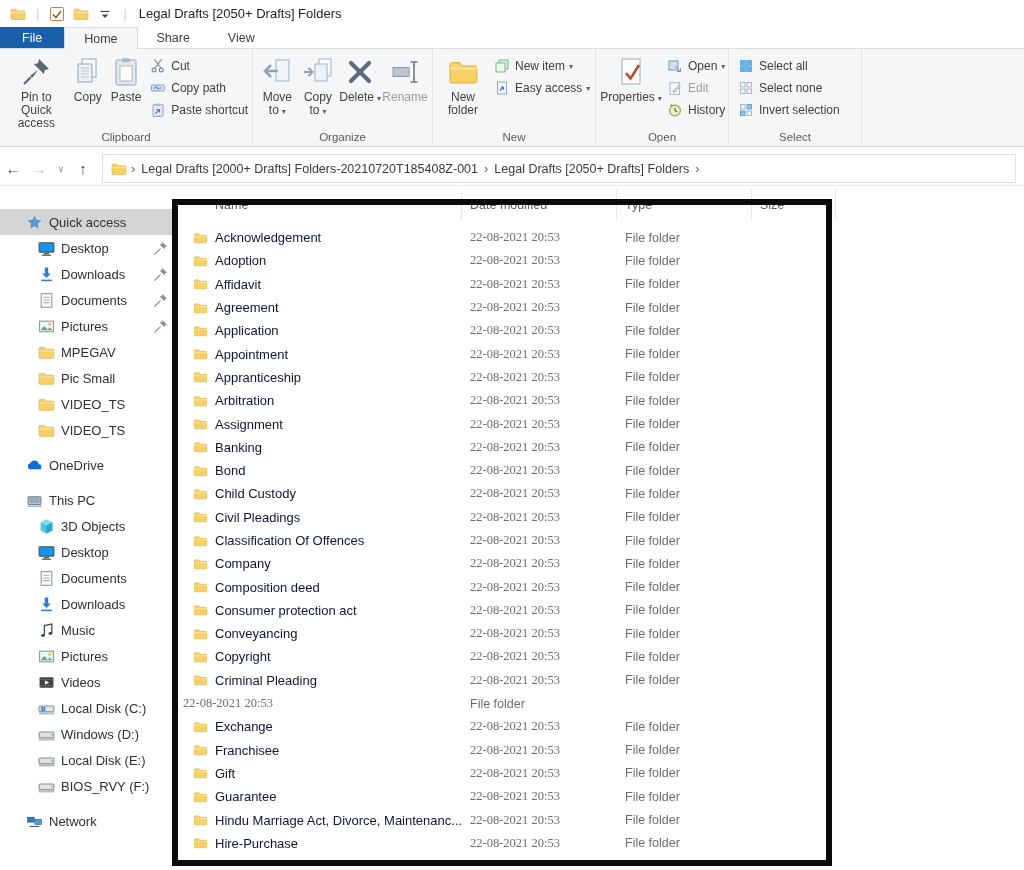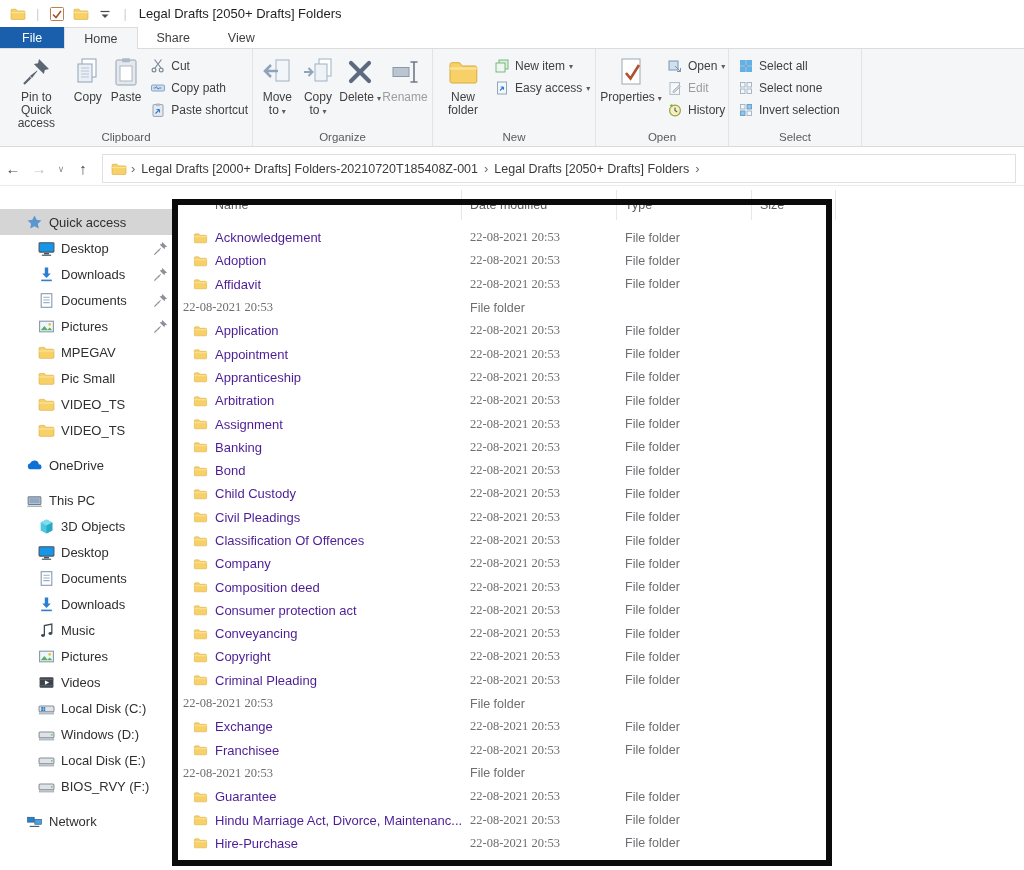--- a/index.html
+++ b/index.html
@@ -69,21 +69,21 @@
 
   
   .filelist{position:absolute;left:175px;top:190px;right:0;bottom:0;overflow:hidden;}
   .fl-header{display:grid;grid-template-columns:287px 155px 135px 84px;height:30px;}
   .fl-header .col{display:flex;align-items:center;font-size:12.5px;color:#5c5c60;
                   border-right:1px solid #e6e7e9;box-sizing:border-box;cursor:default;}
   .col-name{padding-left:40px;}
   .col-date,.col-type,.col-size{padding-left:8px;}
   .fl-rows{margin-top:6px;}
   .fl-row{display:grid;grid-template-columns:287px 155px 135px 84px;height:23.3px;align-items:center;}
-  .cell-name{display:flex;align-items:center;padding-left:18px;font-size:13px;color:#4c1d95;
+  .cell-name{display:flex;align-items:center;padding-left:18px;font-size:13px;color:#0f172a;
              white-space:nowrap;overflow:hidden;}
   .cell-name .ic{width:15px;height:14px;margin-right:7px;}
   .cell-date,.cell-type{font-size:12.5px;color:#6e6e72;white-space:nowrap;}
   .cell-date{padding-left:8px;font-family:Liberation Serif, serif;}
   .cell-type{padding-left:8px;}
 
   
   .hl-box{position:absolute;left:172px;top:199px;width:660px;height:667px;
           border:6px solid #0b0b0b;box-sizing:border-box;z-index:50;pointer-events:none;}
   .bottom-cover{position:absolute;left:0;top:866px;width:100%;height:4px;background:#fff;z-index:60;}
@@ -690,20 +690,29 @@
                 <path d="M1 6h14v1.1H1z" fill="#fbe39b"></path>
               </svg>
             </span>
             <span>Affidavit</span>
           </div>
           <div class="cell-date">22-08-2021 20:53</div>
           <div class="cell-type">File folder</div>
           <div class="cell-size"></div>
         </div>
         <div class="fl-row">
+          <div class="cell-name">
+            <span class="ic">
+              <svg viewBox="0 0 16 16">
+                <path d="M1 4.2c0-.6.4-1 1-1h4l1.4 1.7H14c.6 0 1 .4 1 1v6.6c0 .6-.4 1-1 1H2c-.6 0-1-.4-1-1z" fill="#f7d168" stroke="#d9ab3c" stroke-width=".6"></path>
+                <path d="M1 6h14v1.1H1z" fill="#fbe39b"></path>
+              </svg>
+            </span>
+            <span>Agreement</span>
+          </div>
           <div class="cell-date">22-08-2021 20:53</div>
           <div class="cell-type">File folder</div>
           <div class="cell-size"></div>
         </div>
         <div class="fl-row">
           <div class="cell-name">
             <span class="ic">
               <svg viewBox="0 0 16 16">
                 <path d="M1 4.2c0-.6.4-1 1-1h4l1.4 1.7H14c.6 0 1 .4 1 1v6.6c0 .6-.4 1-1 1H2c-.6 0-1-.4-1-1z" fill="#f7d168" stroke="#d9ab3c" stroke-width=".6"></path>
                 <path d="M1 6h14v1.1H1z" fill="#fbe39b"></path>
@@ -952,20 +961,29 @@
                 <path d="M1 6h14v1.1H1z" fill="#fbe39b"></path>
               </svg>
             </span>
             <span>Franchisee</span>
           </div>
           <div class="cell-date">22-08-2021 20:53</div>
           <div class="cell-type">File folder</div>
           <div class="cell-size"></div>
         </div>
         <div class="fl-row">
+          <div class="cell-name">
+            <span class="ic">
+              <svg viewBox="0 0 16 16">
+                <path d="M1 4.2c0-.6.4-1 1-1h4l1.4 1.7H14c.6 0 1 .4 1 1v6.6c0 .6-.4 1-1 1H2c-.6 0-1-.4-1-1z" fill="#f7d168" stroke="#d9ab3c" stroke-width=".6"></path>
+                <path d="M1 6h14v1.1H1z" fill="#fbe39b"></path>
+              </svg>
+            </span>
+            <span>Gift</span>
+          </div>
           <div class="cell-date">22-08-2021 20:53</div>
           <div class="cell-type">File folder</div>
           <div class="cell-size"></div>
         </div>
         <div class="fl-row">
           <div class="cell-name">
             <span class="ic">
               <svg viewBox="0 0 16 16">
                 <path d="M1 4.2c0-.6.4-1 1-1h4l1.4 1.7H14c.6 0 1 .4 1 1v6.6c0 .6-.4 1-1 1H2c-.6 0-1-.4-1-1z" fill="#f7d168" stroke="#d9ab3c" stroke-width=".6"></path>
                 <path d="M1 6h14v1.1H1z" fill="#fbe39b"></path>

